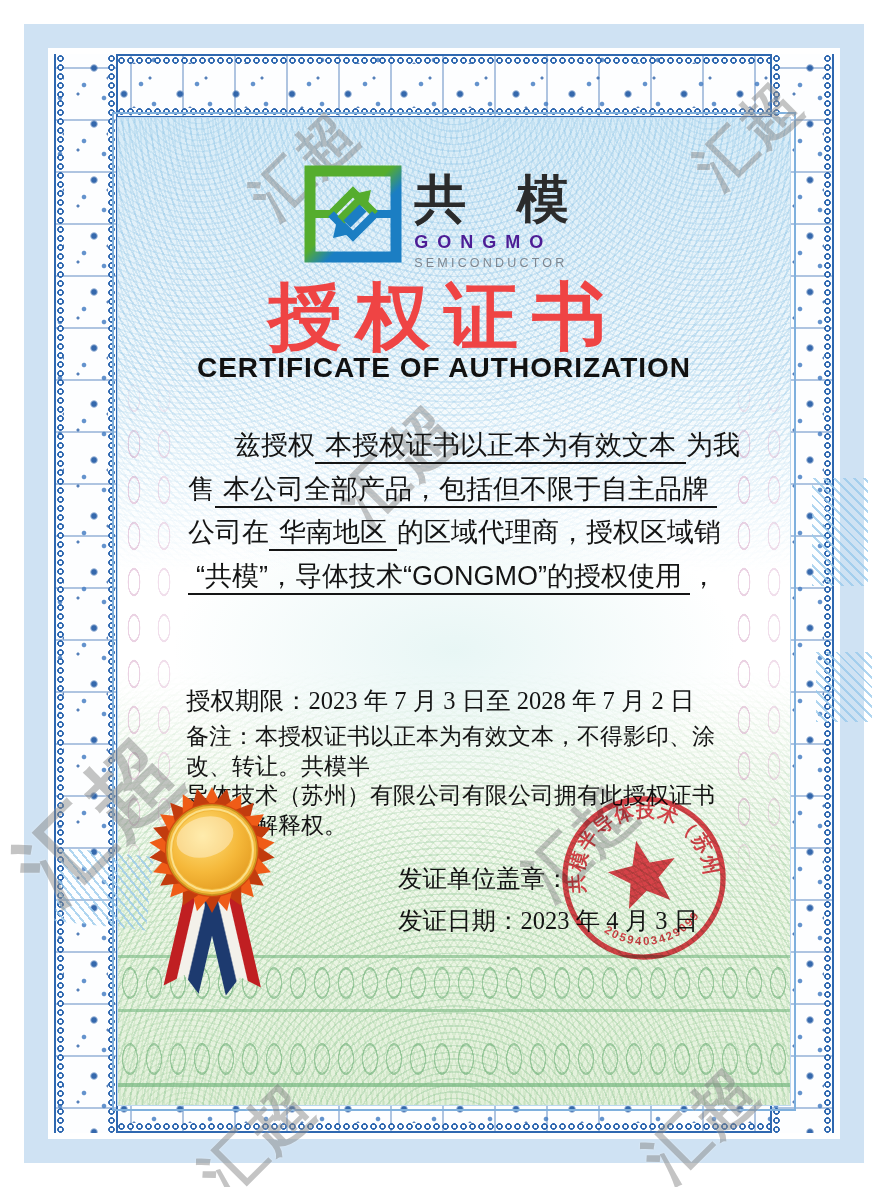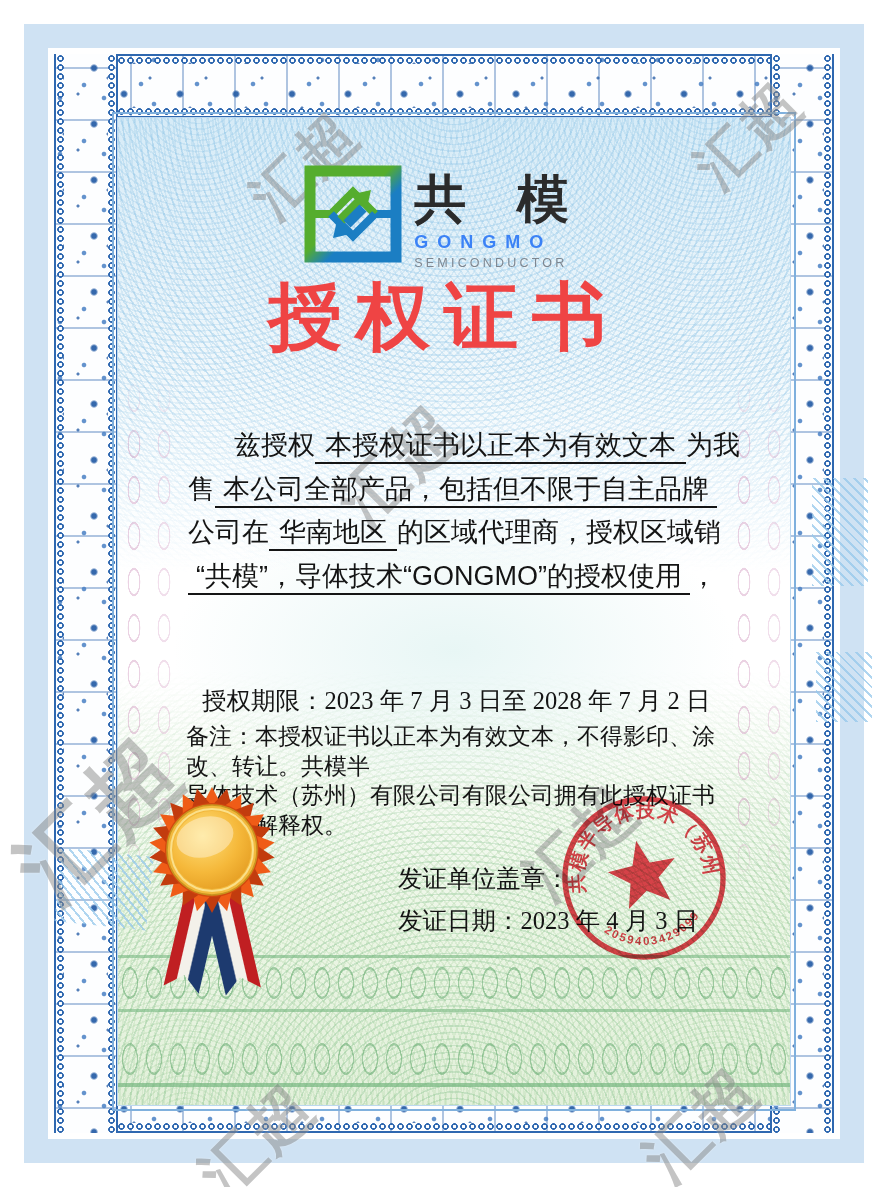--- a/index.html
+++ b/index.html
@@ -88,33 +88,33 @@
   .wm-d{left:6px;top:758px;font-size:90px;}
   .wm-e{left:516px;top:800px;font-size:62px;}
   .wm-f{left:192px;top:1098px;font-size:62px;}
   .wm-g{left:636px;top:1082px;font-size:62px;}
   
   .content{position:absolute;inset:0;z-index:6;color:#141414;}
   .logo-row{position:absolute;left:0;right:0;top:162px;display:flex;justify-content:center;gap:9px;}
   .logo{width:104px;height:104px;}
   .brand-text{padding-top:8px;}
   .brand-cn{font-size:52px;font-weight:700;letter-spacing:18px;color:#2b2b2b;line-height:58px;}
-  .brand-en{font-size:18px;font-weight:600;letter-spacing:9px;color:#3b82f6;margin-top:4px;}
+  .brand-en{font-size:18px;font-weight:600;letter-spacing:9px;color:#4c1d95;margin-top:4px;}
   .brand-sub{font-size:12.5px;font-weight:500;letter-spacing:3.2px;color:#7e8690;margin-top:3px;}
   .title-cn{position:absolute;left:0;right:0;top:278px;text-align:center;
     font-size:74px;line-height:76px;font-weight:900;letter-spacing:14px;color:#ef4444;
     font-family:"DejaVu Serif","Liberation Serif",serif;}
   .title-en{position:absolute;left:0;right:0;top:352px;text-align:center;
     font-size:28px;font-weight:700;letter-spacing:1px;color:#111;}
   .body-text{position:absolute;left:188px;width:530px;top:424px;font-size:27px;line-height:43.5px;}
   .bl{white-space:nowrap;}
   .bl1{padding-left:46px;}
   .ul{border-bottom:2.5px solid #151515;padding:0 10px 2px;}
   .ul3{border-bottom:2.5px solid #151515;padding:0 8px 2px 8px;}
-  .period{position:absolute;left:202px;top:684px;font-size:24.5px;
+  .period{position:absolute;left:186px;top:684px;font-size:24.5px;
     font-family:"Liberation Serif","DejaVu Serif",serif;}
   .notes{position:absolute;left:186px;top:722px;width:540px;font-size:23px;line-height:29.5px;
     font-family:"Liberation Serif","DejaVu Serif",serif;}
   .seal-label{position:absolute;left:398px;top:862px;font-size:24.5px;
     font-family:"Liberation Serif","DejaVu Serif",serif;text-align:right;}
   .date-line{position:absolute;left:398px;top:904px;font-size:24.5px;
     font-family:"Liberation Serif","DejaVu Serif",serif;}
   
   .medal{position:absolute;left:146px;top:784px;width:132px;height:232px;z-index:7;}
   .stamp{position:absolute;left:556px;top:790px;width:176px;height:176px;z-index:8;
@@ -174,20 +174,21 @@
         <polygon points="32,76 50.4,71.8 36.2,57.6" fill="#1b7ec3"></polygon>
       </svg>
       <div class="brand-text">
         <div class="brand-cn">共 模</div>
         <div class="brand-en">GONGMO</div>
         <div class="brand-sub">SEMICONDUCTOR</div>
       </div>
     </div>
 
     <div class="title-cn">授权证书</div>
+    <div class="title-en">CERTIFICATE OF AUTHORIZATION</div>
 
     <div class="body-text">
       <div class="bl bl1"><span>兹授权</span><span class="ul">本授权证书以正本为有效文本</span><span>为我</span></div>
       <div class="bl"><span>售</span><span class="ul3">本公司全部产品，包括但不限于自主品牌</span></div>
       <div class="bl"><span>公司在</span><span class="ul">华南地区</span><span>的区域代理商，授权区域销</span></div>
       <div class="bl"><span class="ul3">“共模”，导体技术“GONGMO”的授权使用</span><span>，</span></div>
     </div>
 
     <div class="period">授权期限：2023 年 7 月 3 日至 2028 年 7 月 2 日</div>
 

